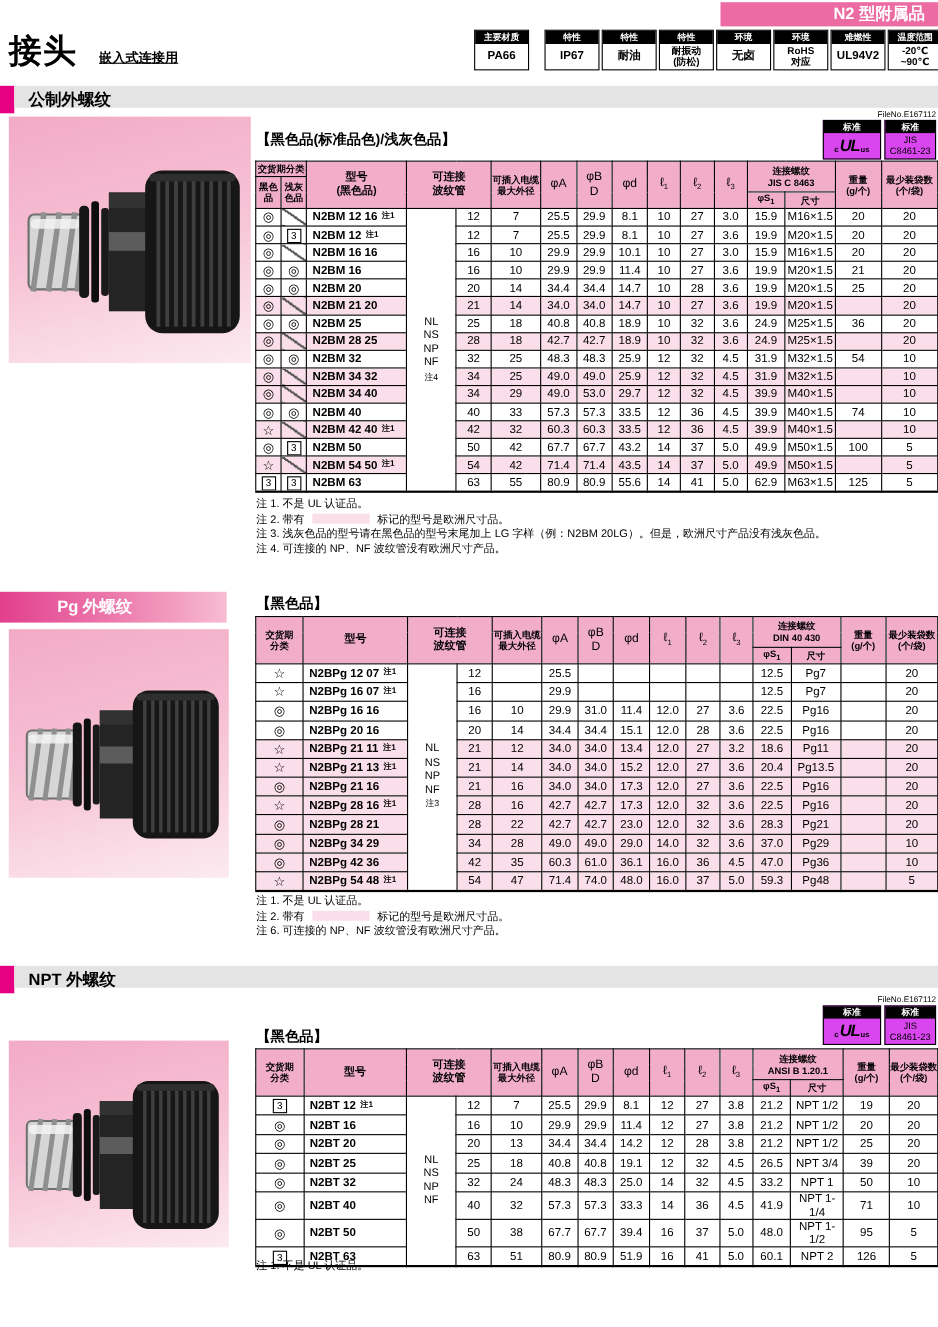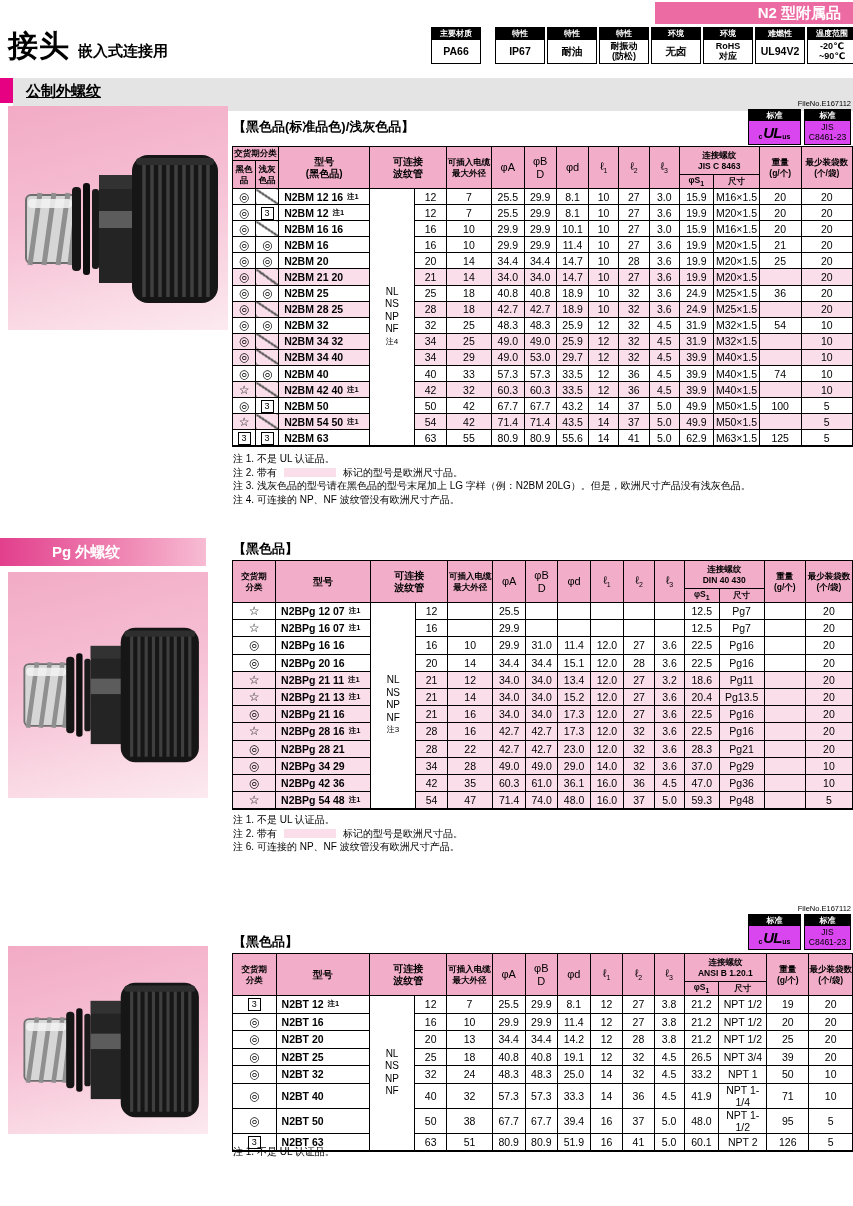--- a/index.html
+++ b/index.html
@@ -7,33 +7,33 @@
         font-family:"Liberation Sans","DejaVu Sans",sans-serif;color:#000;}
 
   
   .banner{position:absolute;left:655px;top:2px;width:198px;height:22px;background:#ec6ba3;
           color:#fff;font-weight:bold;font-size:15px;line-height:22px;text-align:right;
           padding-right:12px;box-sizing:border-box;}
 
   
   .page-title{position:absolute;left:8px;top:26px;white-space:nowrap;}
   .page-title .main{font-size:30px;font-weight:bold;letter-spacing:1px;}
-  .page-title .sub{font-size:15px;font-weight:bold;margin-left:8px;}
+  .page-title .sub{font-size:12px;font-weight:bold;margin-left:20px;text-decoration:underline;}
 
   
   .spec-row{position:absolute;left:431px;top:27px;display:flex;align-items:center;}
   .spec-box{width:50px;border:1.5px solid #000;box-sizing:border-box;margin-right:2px;background:#fff;}
   .spec-box.gap{margin-right:14px;}
   .spec-label{background:#000;color:#fff;font-size:8px;font-weight:bold;height:12px;line-height:12px;text-align:center;white-space:nowrap;overflow:hidden;}
   .spec-value{height:23px;display:flex;flex-direction:column;align-items:center;justify-content:center;
               font-size:10.5px;font-weight:bold;line-height:10.5px;text-align:center;}
   .spec-value .l2{font-size:9px;line-height:9.5px;}
 
   
-  .bar-gray{position:absolute;left:0;width:853px;height:33px;display:flex;text-decoration:underline;}
+  .bar-gray{position:absolute;left:0;width:853px;height:20px;display:flex;}
   .bar-square{width:13px;height:25px;background:#e60082;}
   .bar-body{flex:1;background:#e4e4e4;font-weight:bold;font-size:15px;line-height:25px;padding-left:13px;color:#000;}
   .bar-pg{position:absolute;left:0;top:538px;width:206px;height:28px;box-sizing:border-box;
           background:linear-gradient(90deg,#e23f8d 0%,#ef86b3 60%,#f7bcd3 100%);
           color:#fff;font-weight:bold;font-size:15px;line-height:28px;padding-left:52px;}
 
   
   .photo{position:absolute;background:linear-gradient(165deg,#f2abc5 0%,#f6bfd3 45%,#fceaf0 100%);}
   .photo svg{display:block;width:100%;height:100%;}
 
@@ -784,20 +784,24 @@
           <td>5</td>
         </tr>
       </tbody>
     </table>
   <div class="notes" id="notes-1" style="left:233px;top:813px">
       <div>注 1. 不是 UL 认证品。</div>
       <div>注 2. 带有<span class="swatch"></span>标记的型号是欧洲尺寸品。</div>
       <div>注 6. 可连接的 NP、NF 波纹管没有欧洲尺寸产品。</div>
     </div>
 
+  <div class="bar-gray" id="bar-2" style="top:878px">
+    <div class="bar-square"></div>
+    <div class="bar-body">NPT 外螺纹</div>
+  </div>
 
   <div class="photo" id="photo-2" style="left:8px;top:946px;width:200px;height:188px">
       <svg viewBox="0 0 220 190" preserveAspectRatio="xMidYMid meet">
     <rect x="18" y="72" width="50" height="68" rx="5" fill="#d6d6d6" stroke="#6f6f6f" stroke-width="2"></rect>
     <path d="M32 70 L22 142 M46 70 L36 142 M60 70 L50 142 M70 70 L62 142" stroke="#8f8f8f" stroke-width="5"></path>
     <rect x="20" y="76" width="44" height="9" rx="4" fill="#f3f3f3" opacity="0.85"></rect>
     <rect x="64" y="64" width="9" height="84" rx="4" fill="#161616"></rect>
     <rect x="75" y="60" width="7" height="92" rx="3" fill="#0e0e0e"></rect>
     <rect x="84" y="66" width="7" height="80" rx="3" fill="#1a1a1a"></rect>
     <rect x="91" y="52" width="39" height="108" fill="#242424"></rect>

